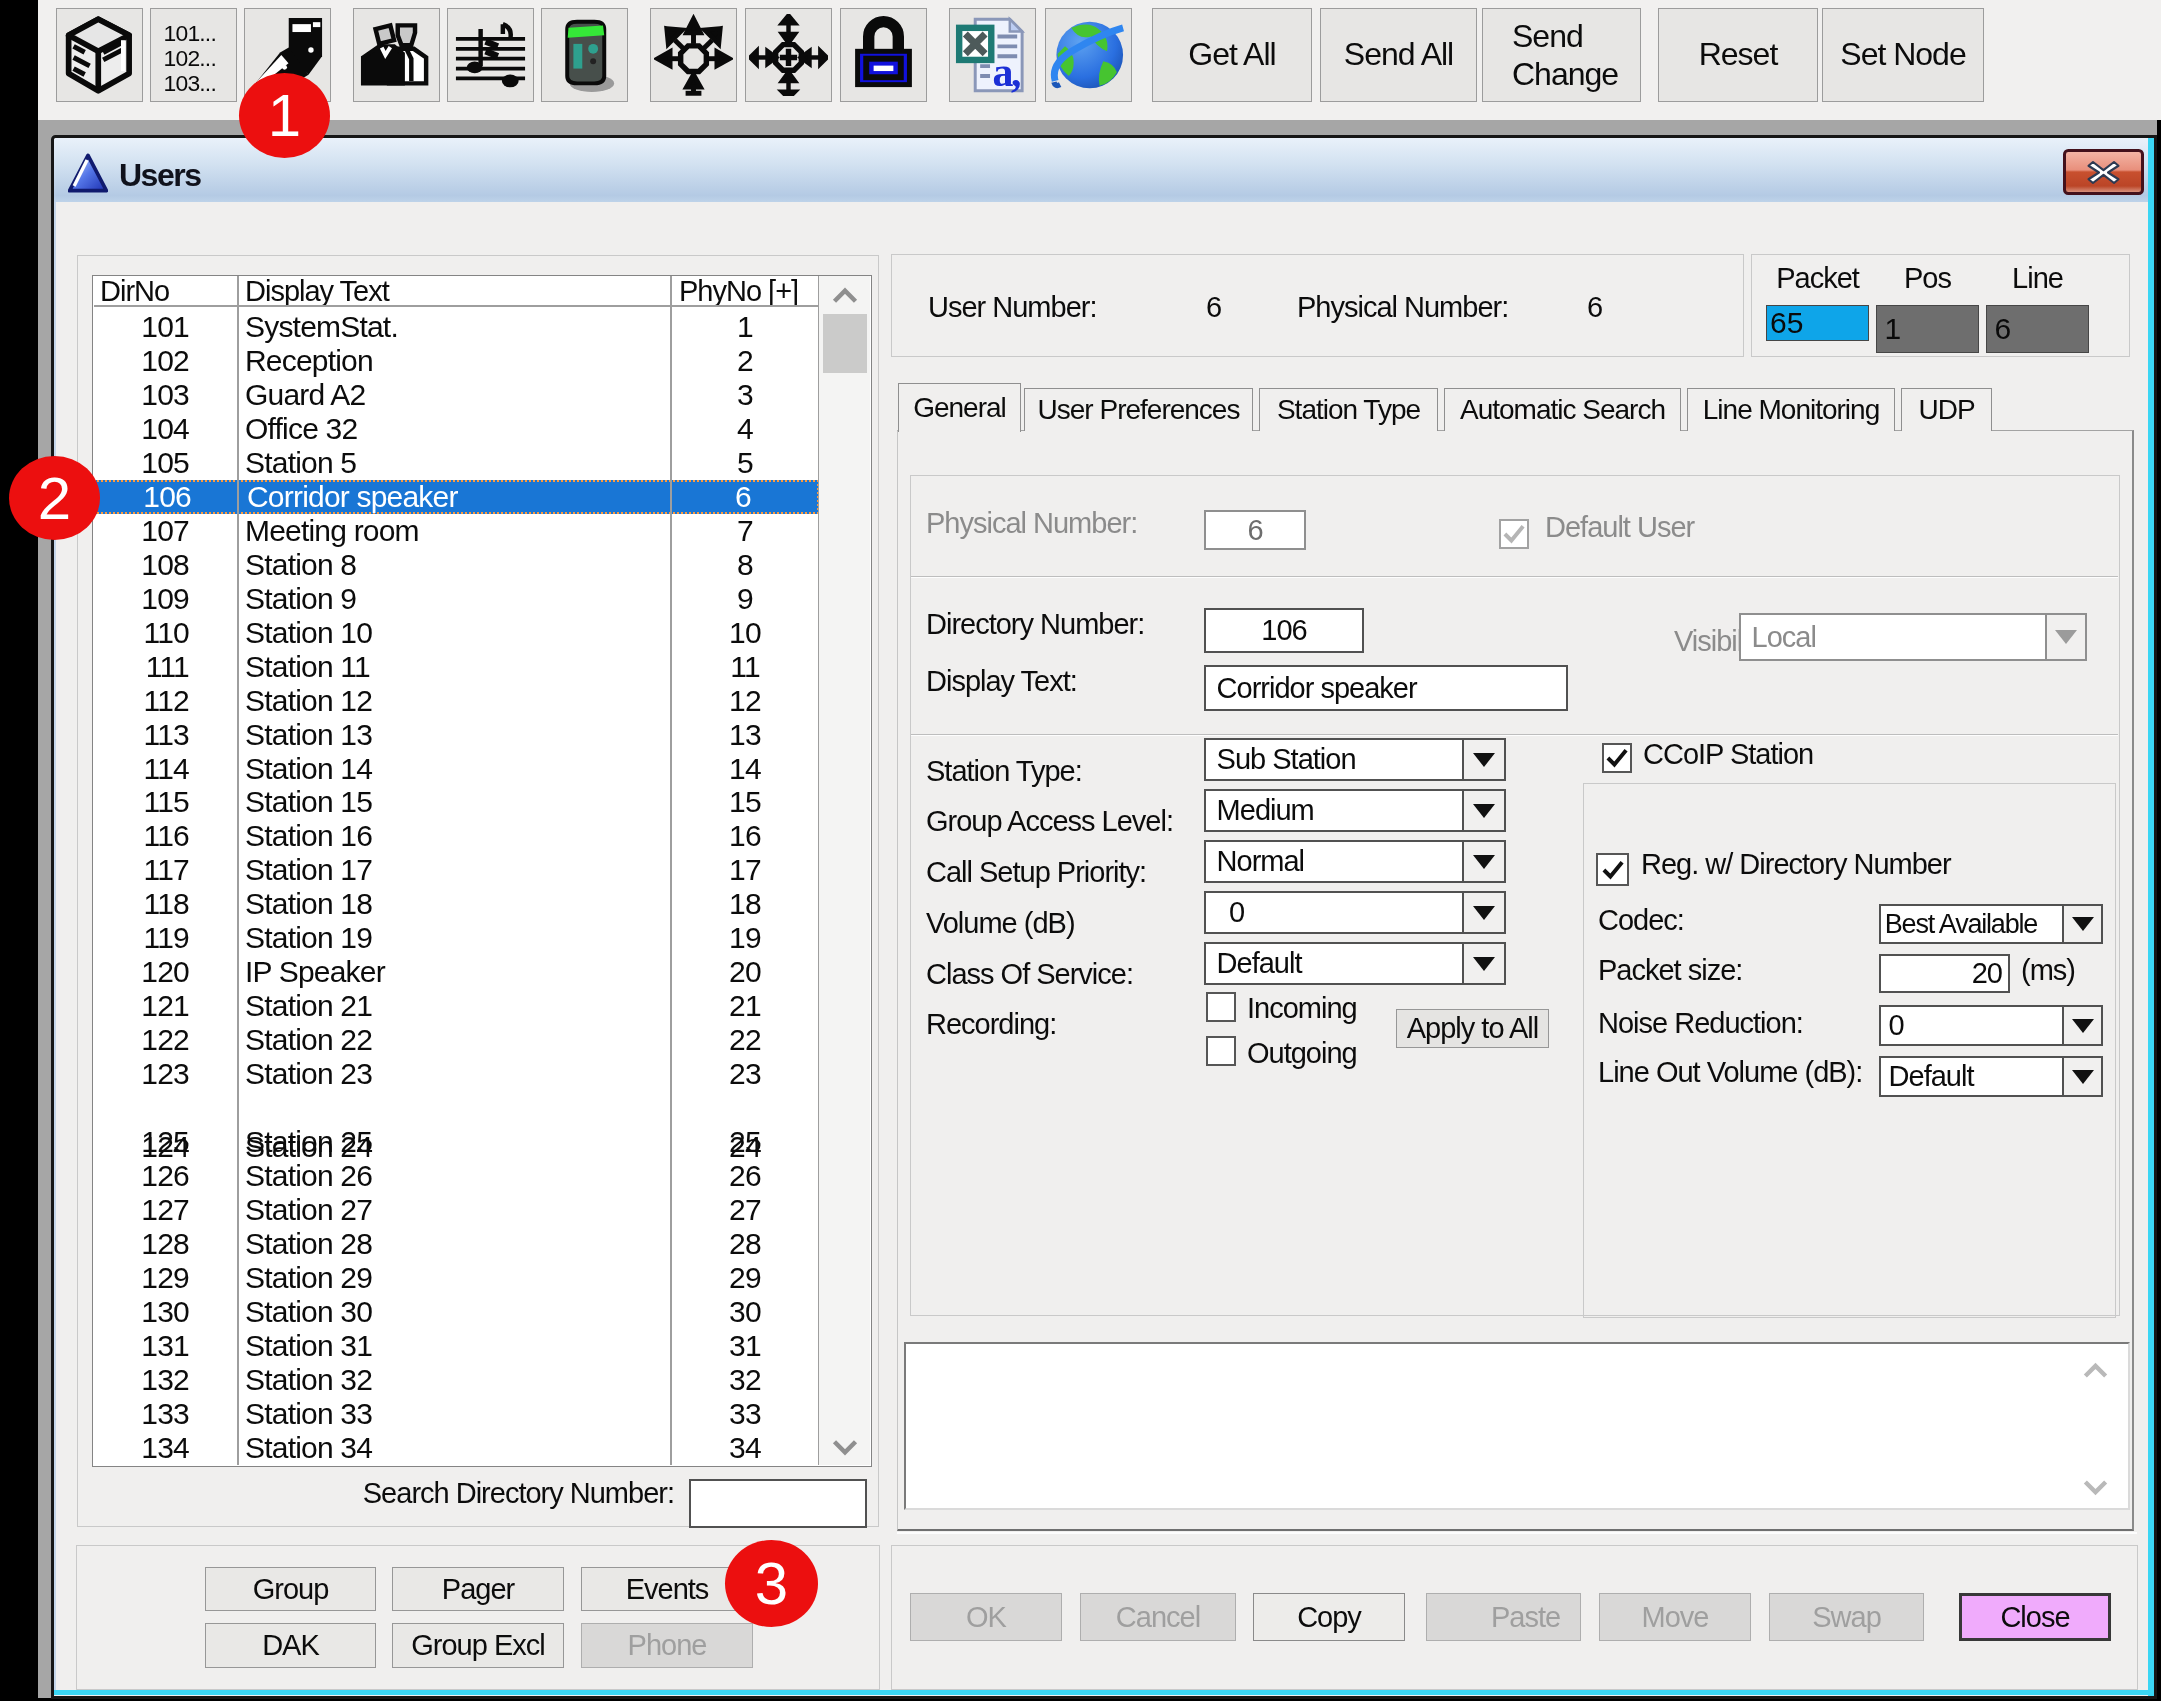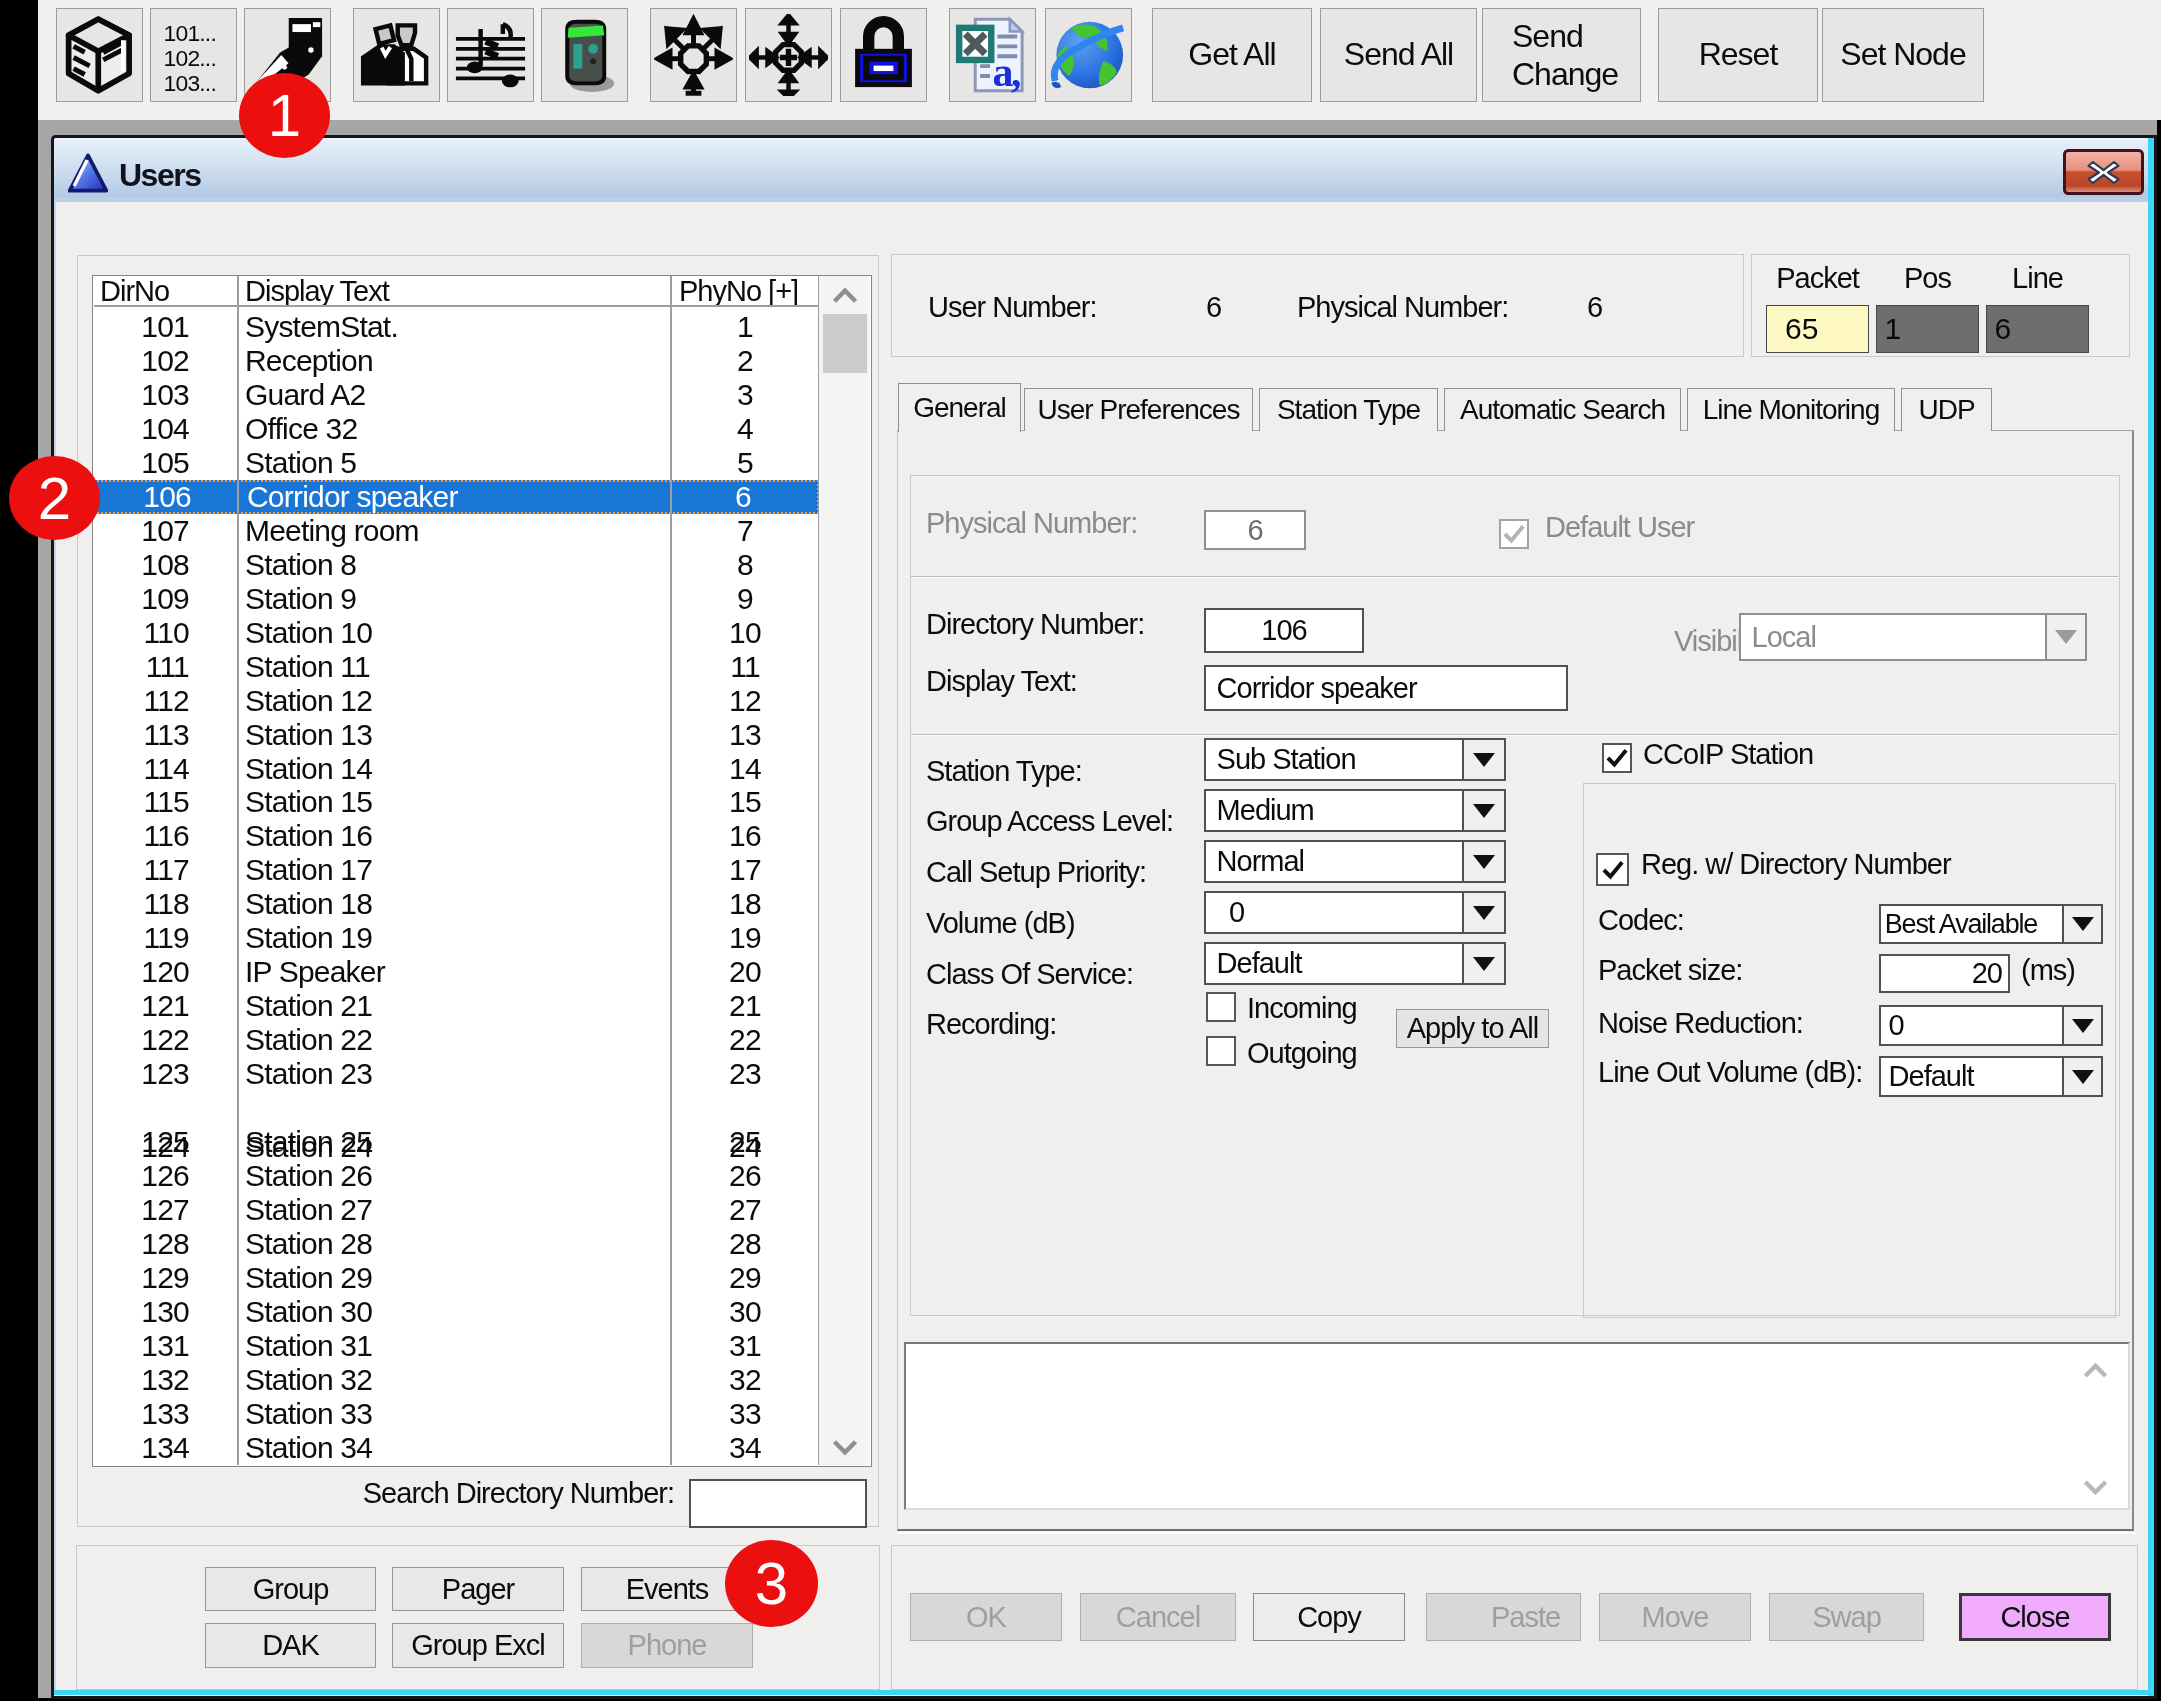--- a/index.html
+++ b/index.html
@@ -420,21 +420,21 @@
 <div class="btn dis" style="left:581px;top:1623px;width:172px;height:45px;">Phone</div>
 <div class="gb" style="left:891px;top:254px;width:853px;height:103px;"></div>
 <div class="lab" style="left:928px;top:291px;">User Number:</div>
 <div class="lab" style="left:1206px;top:291px;">6</div>
 <div class="lab" style="left:1297px;top:291px;">Physical Number:</div>
 <div class="lab" style="left:1587px;top:291px;">6</div>
 <div class="gb" style="left:1751px;top:254px;width:379px;height:103px;"></div>
 <div class="lab" style="left:1766px;top:262px;width:103px;text-align:center;">Packet</div>
 <div class="lab" style="left:1876px;top:262px;width:103px;text-align:center;">Pos</div>
 <div class="lab" style="left:1986px;top:262px;width:103px;text-align:center;">Line</div>
-<div class="abs" style="left:1766px;top:305px;width:103px;height:48px;background:#fef9c3;border:1.5px solid #464646;box-sizing:border-box;font-size:30px;color:#0a0a0a;display:flex;align-items:center;padding-left:18px;">65</div>
+<div class="abs" style="left:1766px;top:305px;width:103px;height:36px;background:#0ea5e9;border:1.5px solid #464646;box-sizing:border-box;font-size:30px;color:#0a0a0a;display:flex;align-items:center;padding-left:3px;">65</div>
 <div class="abs" style="left:1876px;top:305px;width:103px;height:48px;background:#6e6e6e;border:1.5px solid #464646;box-sizing:border-box;font-size:30px;color:#0a0a0a;display:flex;align-items:center;padding-left:7.6px;">1</div>
 <div class="abs" style="left:1986px;top:305px;width:103px;height:48px;background:#6e6e6e;border:1.5px solid #464646;box-sizing:border-box;font-size:30px;color:#0a0a0a;display:flex;align-items:center;padding-left:7.6px;">6</div>
 <div class="abs" style="left:897px;top:430px;width:1237px;height:1101px;box-sizing:border-box;border-top:1.5px solid #a3a3a3;border-left:1.5px solid #c6c6c6;border-right:2.3px solid #8a8a8a;border-bottom:2.3px solid #6f6f6f;"></div>
 <div class="abs" style="left:897px;top:1532px;width:1240px;height:1.5px;background:#fdfdfd;"></div>
 <div class="tab" style="left:1024px;top:388px;width:229px;height:43px;">User Preferences</div>
 <div class="tab" style="left:1259px;top:388px;width:179px;height:43px;">Station Type</div>
 <div class="tab" style="left:1444px;top:388px;width:237px;height:43px;">Automatic Search</div>
 <div class="tab" style="left:1687px;top:388px;width:208px;height:43px;">Line Monitoring</div>
 <div class="tab" style="left:1901px;top:388px;width:91px;height:43px;">UDP</div>
 <div class="tab" style="left:898px;top:383px;width:123px;height:49px;z-index:3;">General</div>

